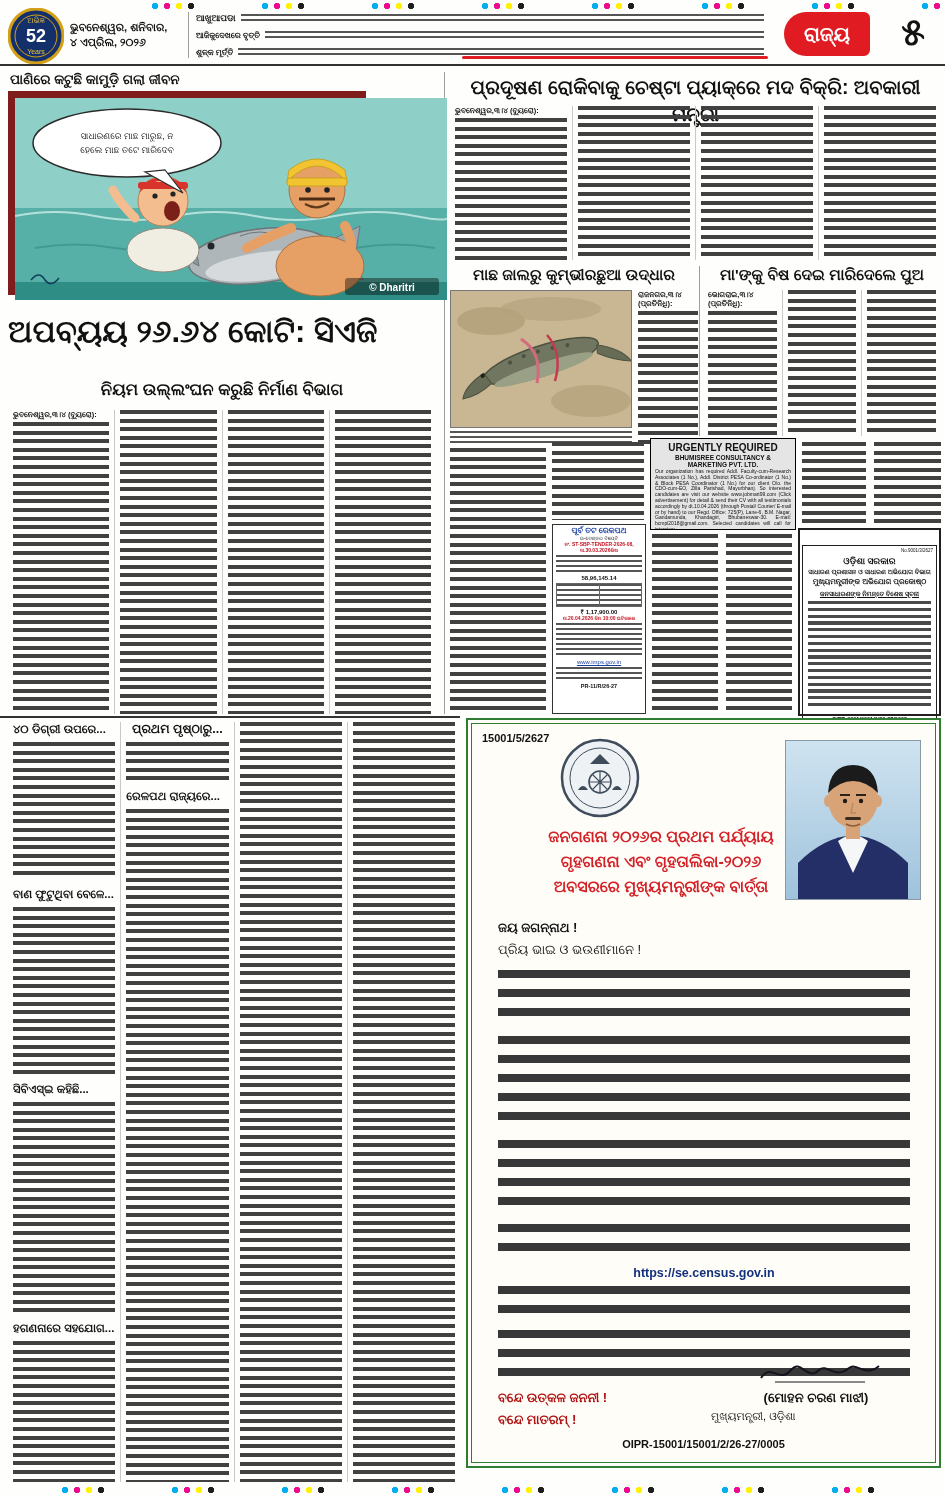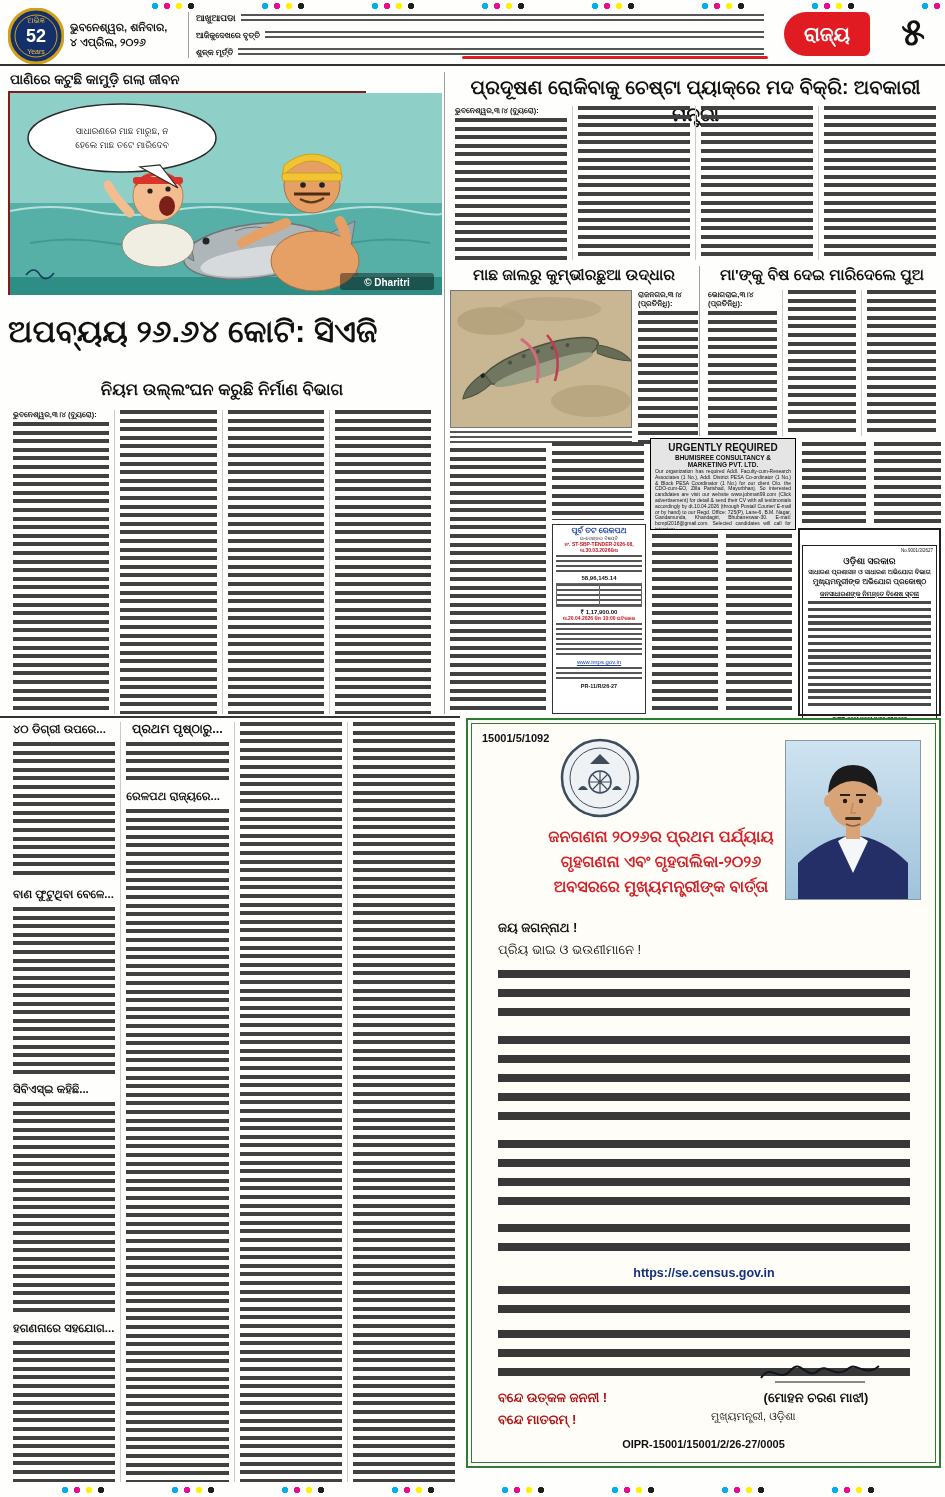--- a/index.html
+++ b/index.html
@@ -80,21 +80,21 @@
     <div class="abs" style="left:784px;top:4px;width:86px;height:44px;background:#e11b22;border-radius:22px 6px 6px 22px;display:flex;align-items:center;justify-content:center;">
       <span style="color:#fff;font-weight:bold;font-size:20px;">ରାଜ୍ୟ</span>
     </div>
     <div class="abs" style="left:888px;top:-4px;width:50px;height:56px;font-size:38px;font-weight:bold;text-align:center;line-height:56px;">୫</div>
   </div>
   <div class="abs hrule" style="left:0;top:64px;width:945px;height:2px;"></div>
 
   <div class="abs vrule" style="left:444px;top:72px;height:642px;"></div>
 
   <div class="abs" style="left:10px;top:72px;width:430px;height:17px;font-weight:bold;font-size:13.5px;">ପାଣିରେ କଟୁଛି କାମୁଡ଼ି ଗଲା ଜୀବନ</div>
-  <div class="abs" style="left:8px;top:91px;width:358px;height:204px;border:2px solid #7f1d1d;">
+  <div class="abs" style="left:8px;top:91px;width:358px;height:204px;border:7px solid #7f1d1d;">
     <svg width="432" height="202" viewBox="0 0 432 202">
       <rect width="432" height="202" fill="#8ed0c8"></rect>
       <rect y="110" width="432" height="92" fill="#57b0a7"></rect>
       <rect y="184" width="432" height="18" fill="#2e8d84"></rect>
       <path d="M0,118 Q40,110 80,118 T160,118 T240,118 T320,118 T400,118 T432,116" stroke="#cdeeea" stroke-width="2" fill="none" opacity="0.8"></path>
       <path d="M20,150 Q60,143 100,150 T180,150 T260,150 T340,150 T420,150" stroke="#3f9a91" stroke-width="2" fill="none"></path>
 
       <g>
         <ellipse cx="245" cy="158" rx="72" ry="27" fill="#aeb6ba" stroke="#6d7579" stroke-width="1.5" transform="rotate(-7 245 158)"></ellipse>
         <ellipse cx="250" cy="168" rx="60" ry="14" fill="#d6dadc" transform="rotate(-7 250 168)"></ellipse>
@@ -287,21 +287,21 @@
     <div class="ncol">
         <div class="tb-s fill"></div>
       </div>
     <div class="ncol">
         <div class="tb-s fill"></div>
       </div>
   </div>
 
   <div class="abs census-outer" style="left:466px;top:718px;width:475px;height:750px;">
     <div class="census-inner">
-      <div class="abs" style="left:10px;top:8px;font-weight:bold;font-size:11px;">15001/5/1092</div>
+      <div class="abs" style="left:10px;top:8px;font-weight:bold;font-size:11px;">15001/5/2627</div>
 
       <svg class="abs" style="left:88px;top:14px;" width="80" height="80" viewBox="0 0 80 80">
         <circle cx="40" cy="40" r="38" fill="#eef2f4" stroke="#3f4c5c" stroke-width="2.5"></circle>
         <circle cx="40" cy="40" r="30" fill="none" stroke="#3f4c5c" stroke-width="1"></circle>
         <circle cx="40" cy="44" r="11" fill="none" stroke="#3f4c5c" stroke-width="1.6"></circle>
         <path d="M40,33 V55 M29,44 H51 M32.5,36.5 L47.5,51.5 M47.5,36.5 L32.5,51.5" stroke="#3f4c5c" stroke-width="1.2"></path>
         <path d="M30,26 L40,16 L50,26 Z" fill="#3f4c5c"></path>
         <path d="M18,52 q5,-8 10,0 Z M52,52 q5,-8 10,0 Z" fill="#3f4c5c"></path>
       </svg>
 

